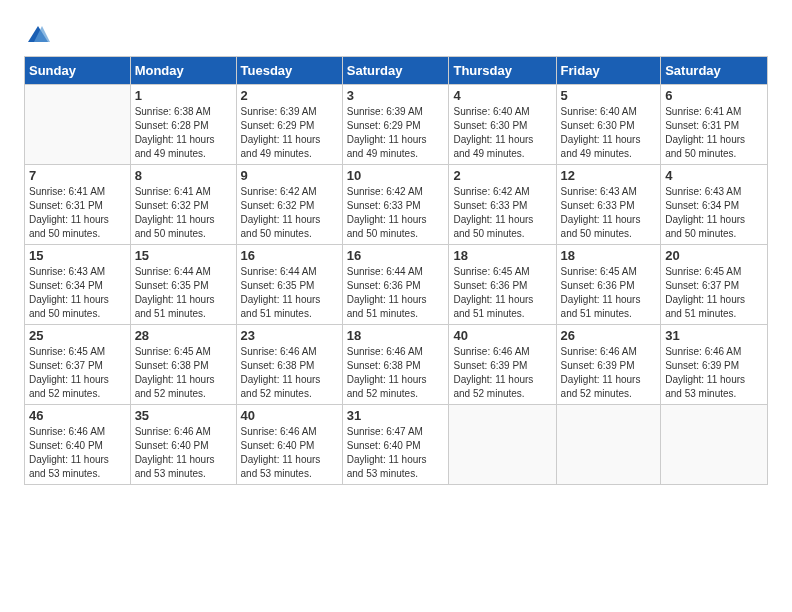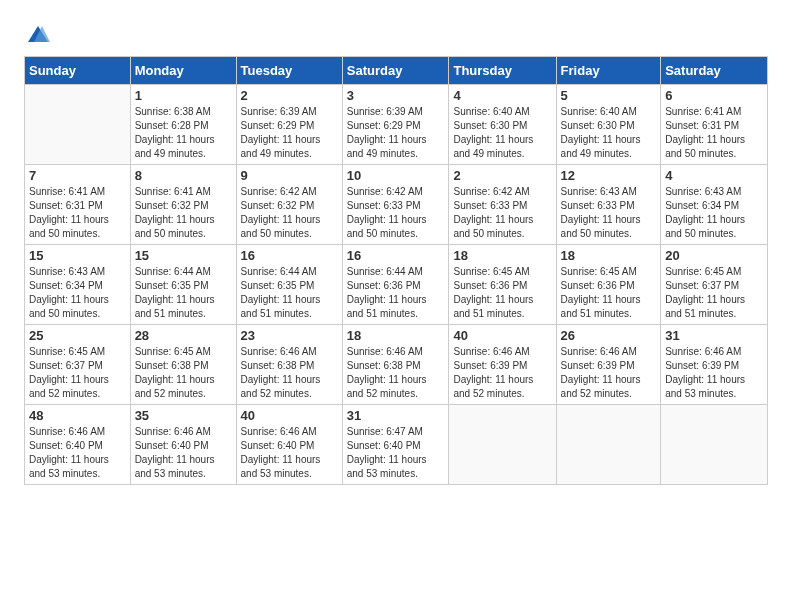--- a/index.html
+++ b/index.html
@@ -274,21 +274,21 @@
           <td>
             <span class="day-number">31</span>
             <div class="day-info" style="white-space: pre-line;">Sunrise: 6:46 AM
 Sunset: 6:39 PM
 Daylight: 11 hours
 and 53 minutes.</div>
           </td>
         </tr>
         <tr>
           <td>
-            <span class="day-number">48</span>
+            <span class="day-number">46</span>
             <div class="day-info" style="white-space: pre-line;">Sunrise: 6:46 AM
 Sunset: 6:40 PM
 Daylight: 11 hours
 and 53 minutes.</div>
           </td>
           <td>
             <span class="day-number">35</span>
             <div class="day-info" style="white-space: pre-line;">Sunrise: 6:46 AM
 Sunset: 6:40 PM
 Daylight: 11 hours

